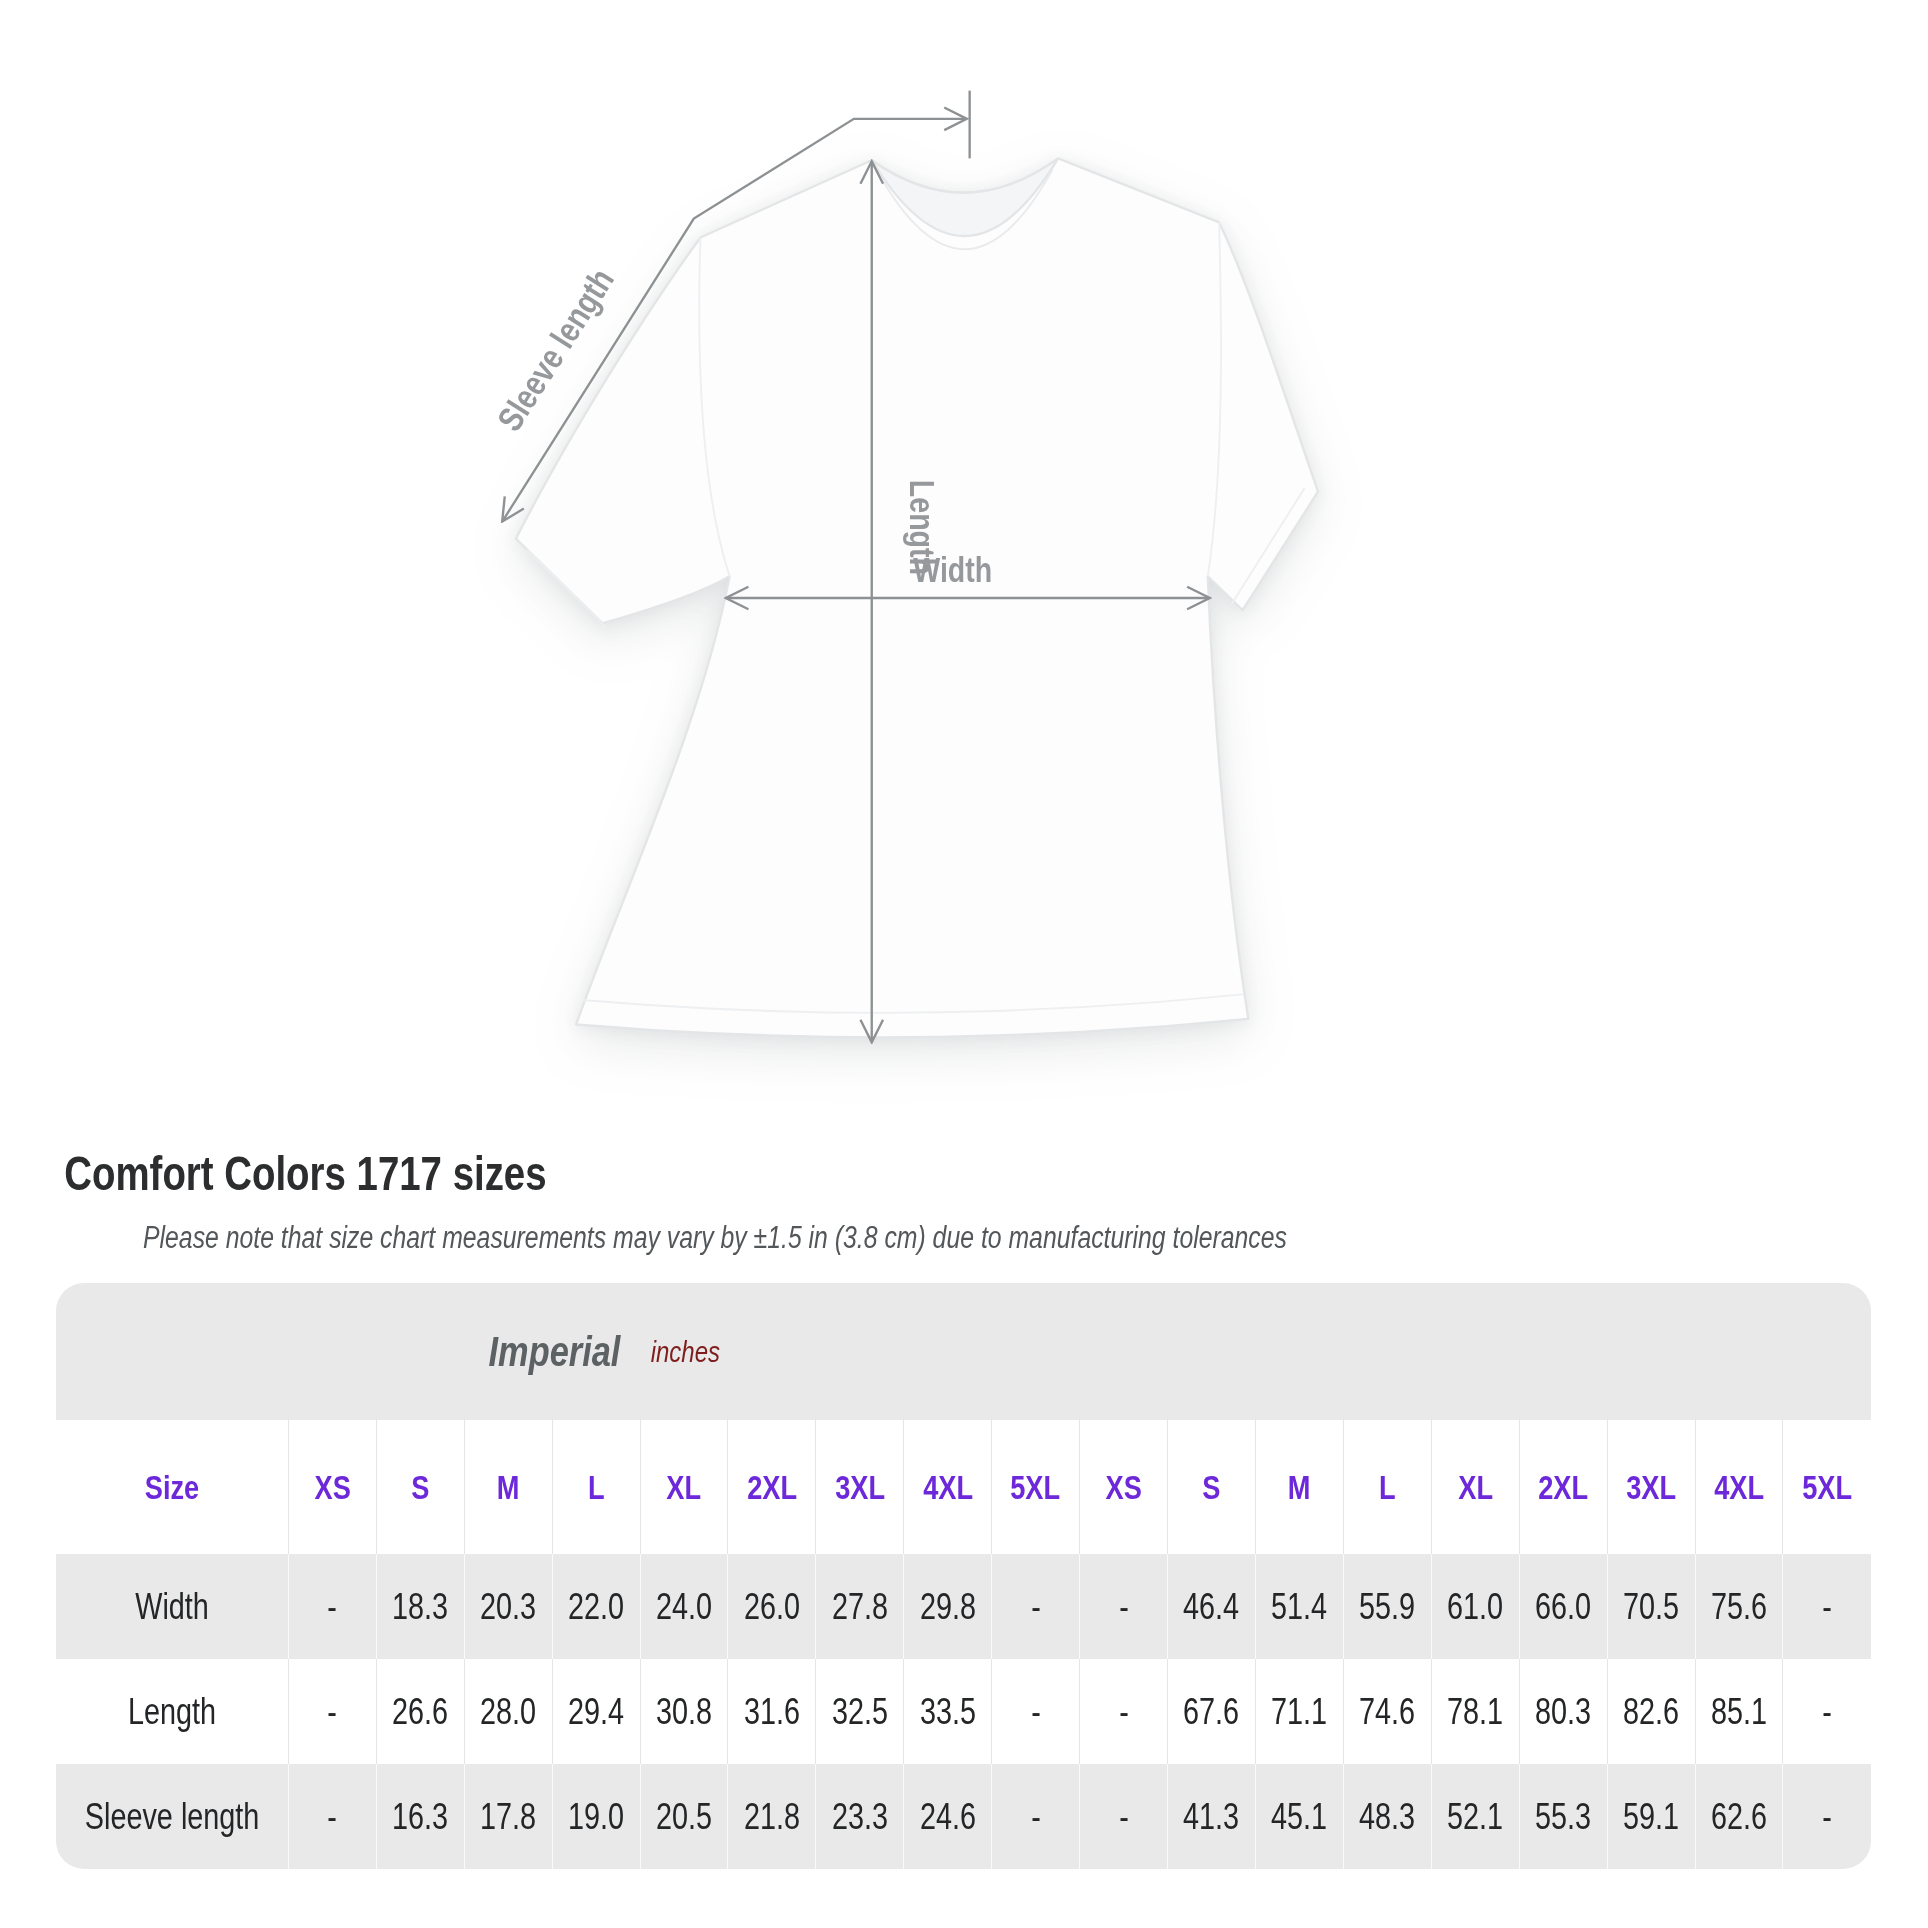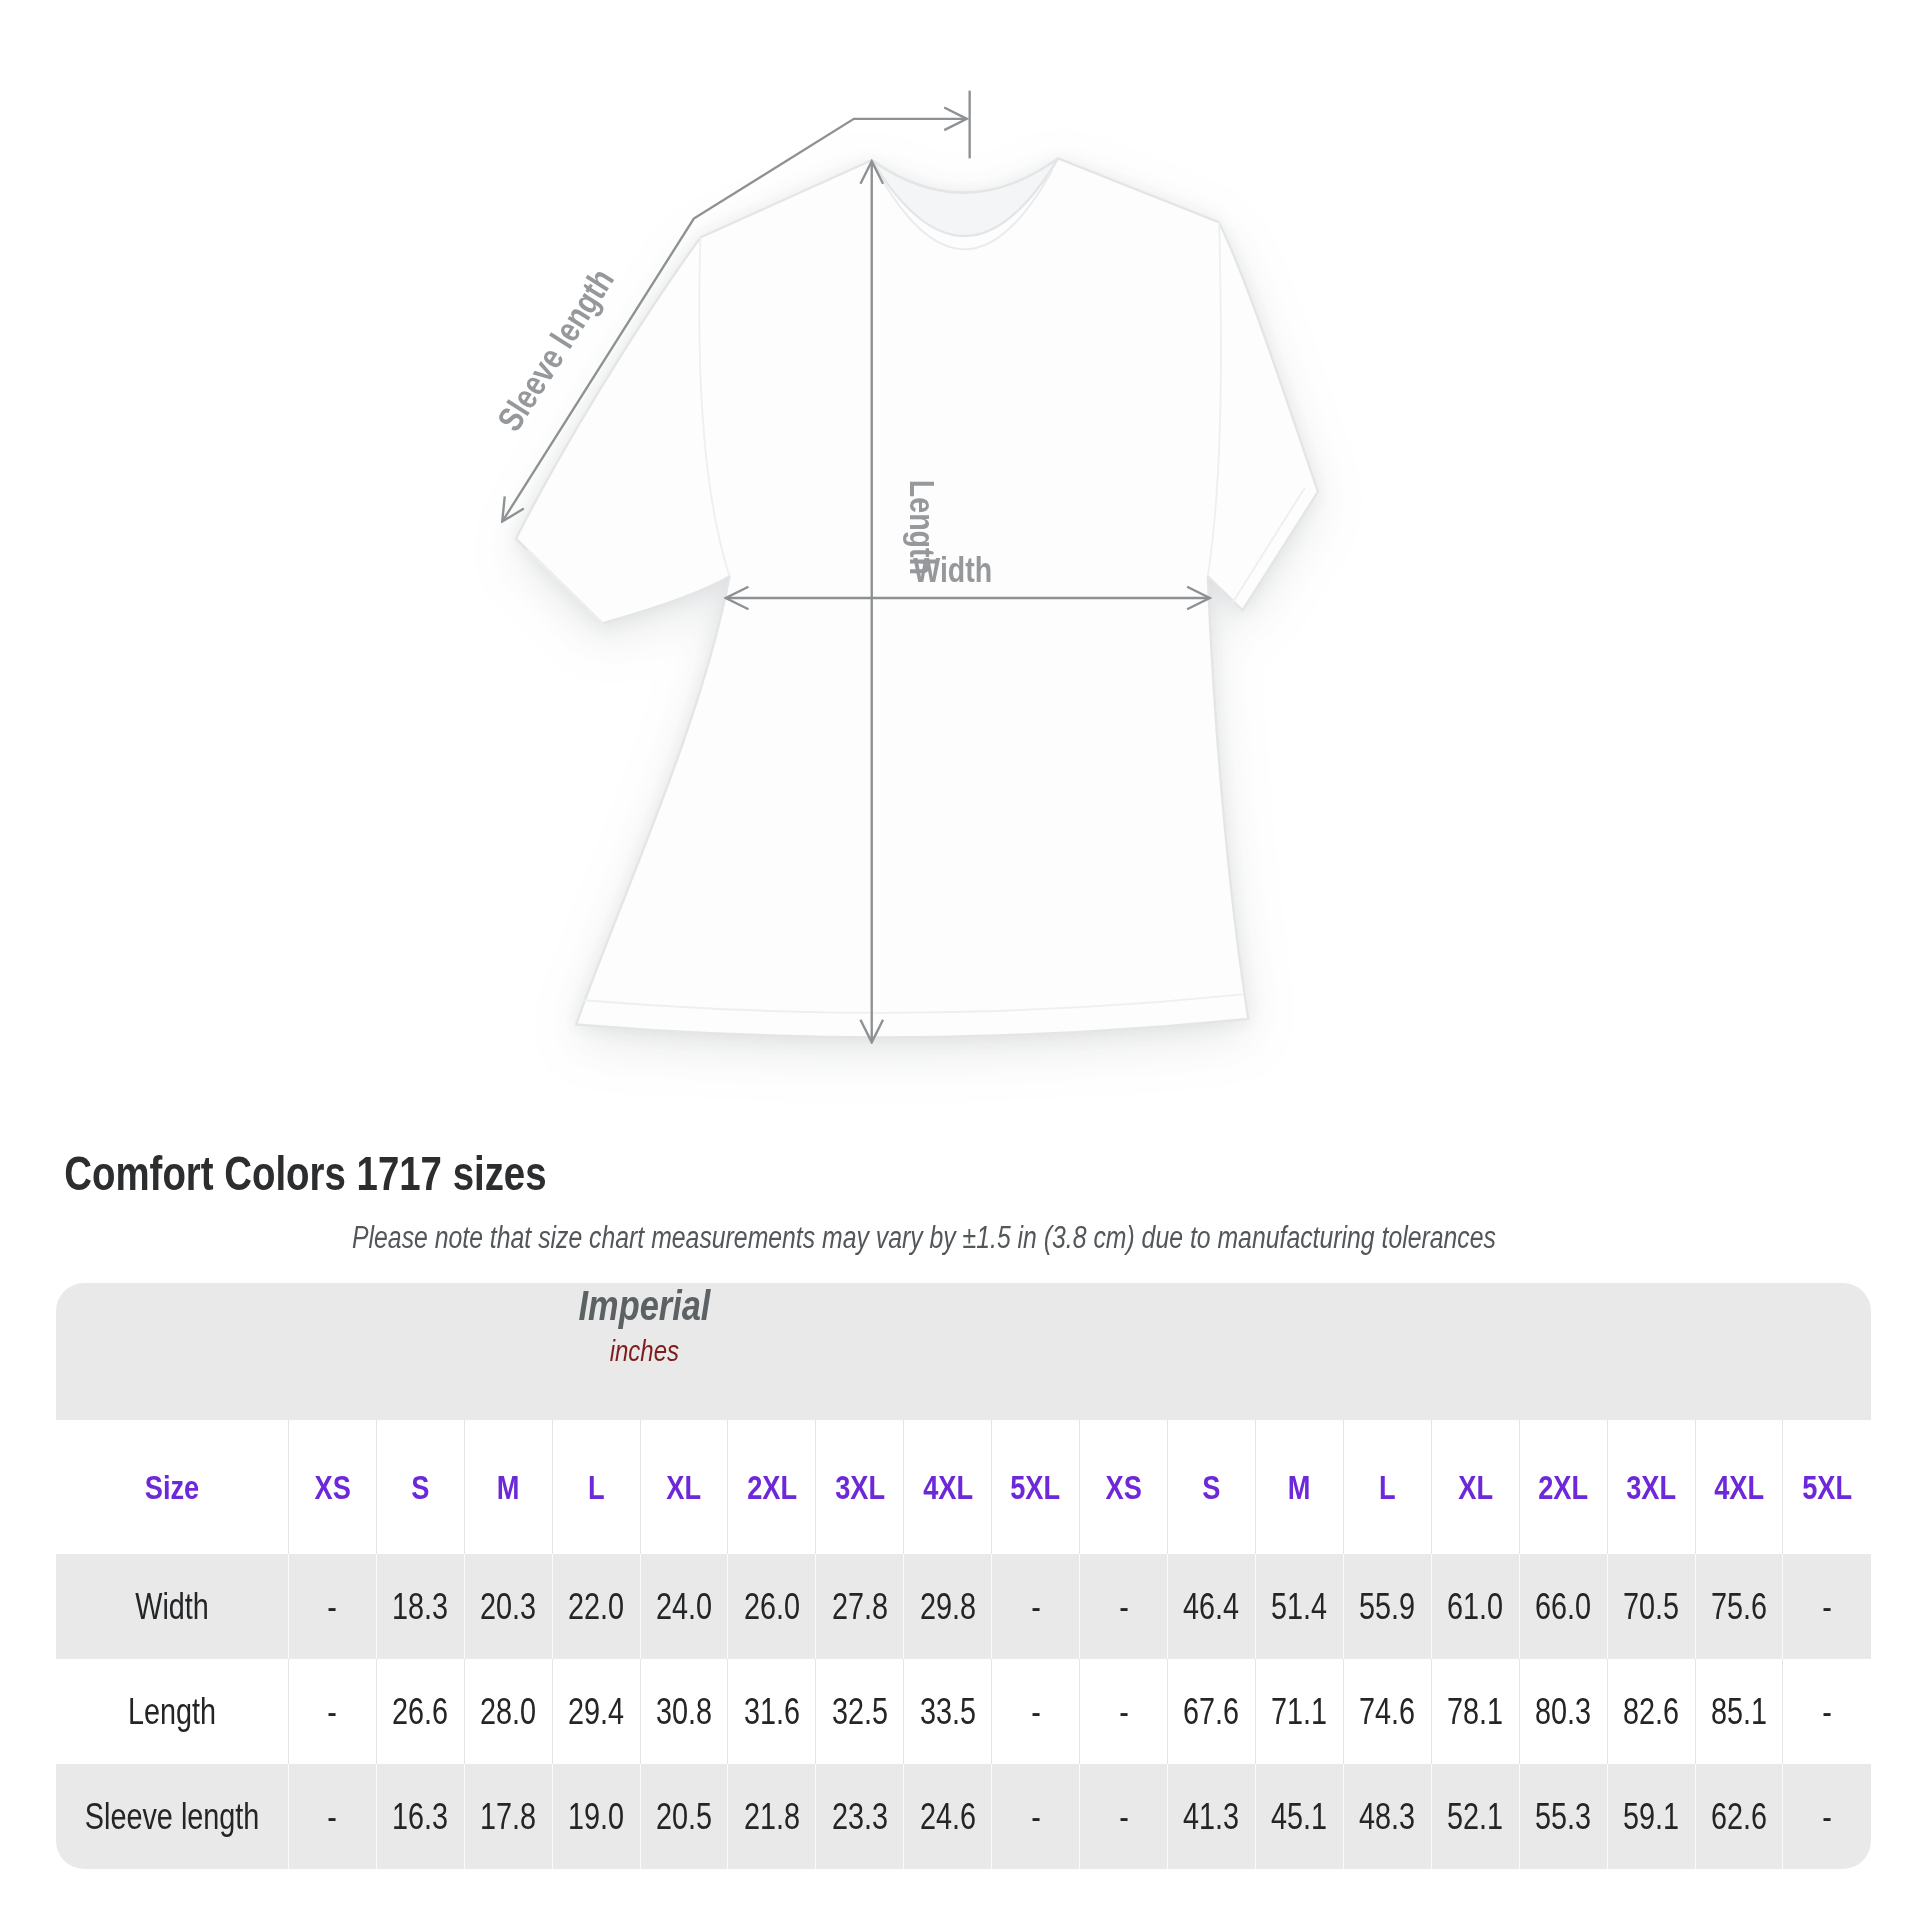--- a/index.html
+++ b/index.html
@@ -15,31 +15,31 @@
   .shirt-group { filter: drop-shadow(0 16px 26px rgba(80,85,90,.13)) drop-shadow(0 2px 8px rgba(80,85,90,.08)); }
   .meas { stroke:#8d9193; stroke-width:2.5; fill:none; }
   .meas-label { fill:#96999c; font-weight:bold; font-size:37px; font-family:"Liberation Sans","DejaVu Sans",sans-serif; }
 
   
   .title {
     position:absolute; left:0; top:1139px; width:1928px; text-align:left;
     font-size:48px; font-weight:bold; color:#2b2d2e; line-height:62px; margin:4px;
   }
   .subtitle {
-    position:absolute; left:0; top:1217px; width:1848px; text-align:center;
+    position:absolute; left:0; top:1217px; width:1848px; 
     font-style:italic; font-size:31px; color:#53575a; line-height:41px; margin:0;
   }
 
   
   .size-table-wrap {
     position:absolute; left:56px; top:1283px; width:1815px;
     border-radius:28px; overflow:hidden; background:#ffffff;
   }
   .group-band { display:flex; background:#e9e9ea; height:137px; }
-  .grp { display:flex; flex-direction:column; align-items:center; gap:5.6px;margin-left:44px; }
+  .grp { display:flex; align-items:center; justify-content:center; gap:5.6px; }
   .grp-imperial { width:60%; }
   .grp-metric { width:40%; }
   .grp-title { font-size:43px; font-weight:bold; font-style:italic; color:#5c6163; line-height:45px; }
   .grp-unit  { font-size:30px; font-style:italic; color:#7f1d1d; line-height:34px; }
 
   table.sizes { border-collapse:collapse; table-layout:fixed; width:100%; }
   table.sizes th, table.sizes td {
     text-align:center; vertical-align:middle; padding:0;
     font-size:36px; color:#232526; font-weight:normal;
   }

